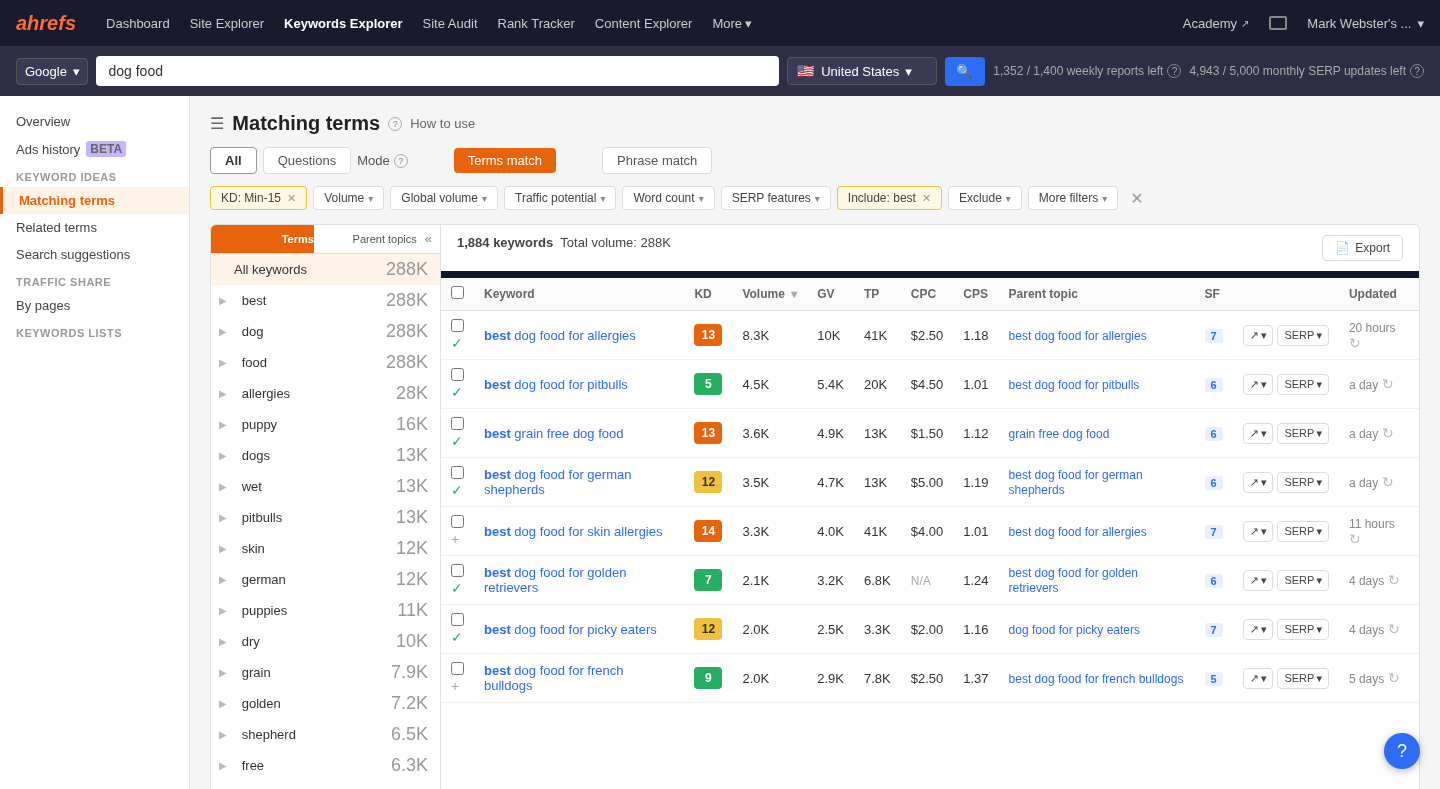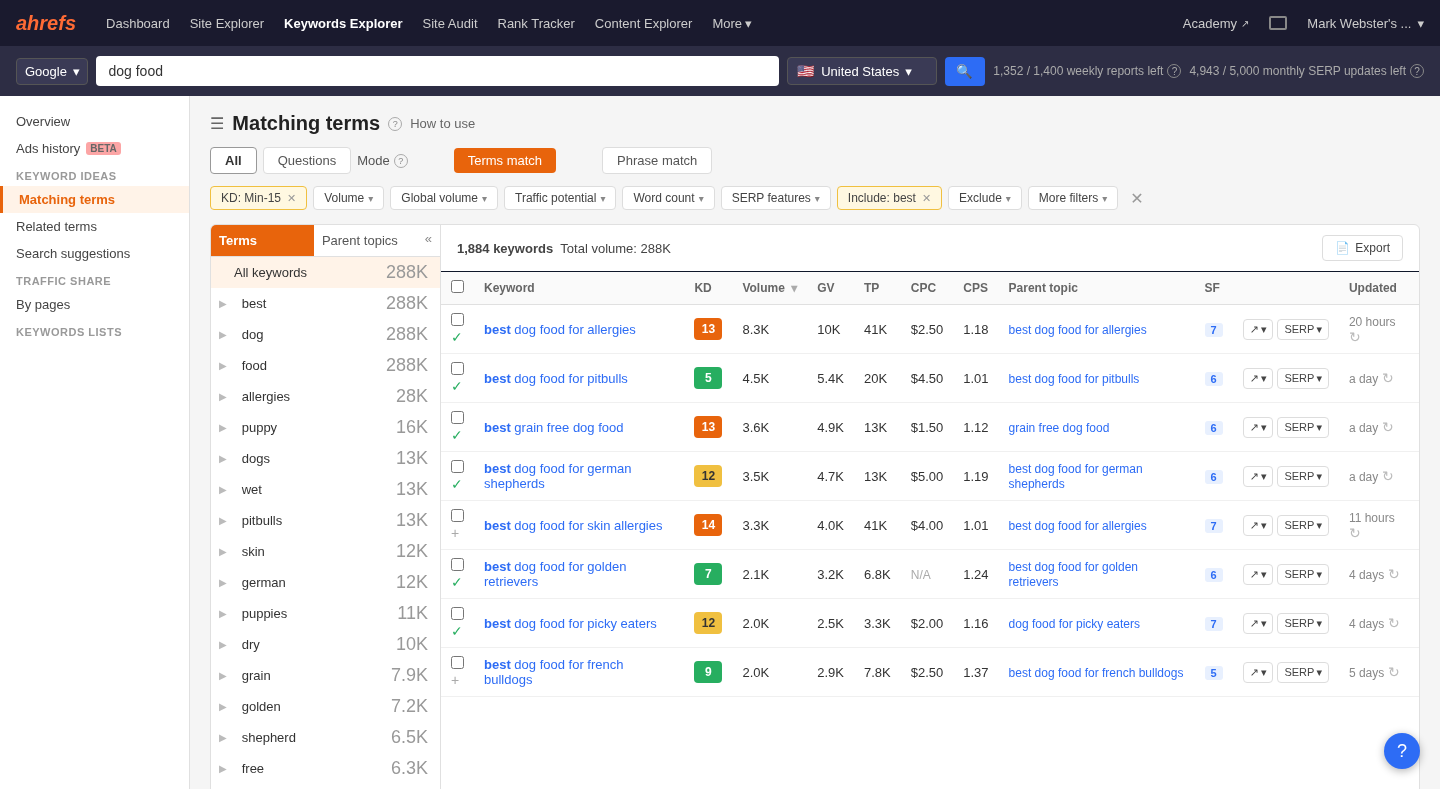--- a/index.html
+++ b/index.html
@@ -26,21 +26,21 @@
     .help-icon { display: inline-block; width: 14px; height: 14px; border-radius: 50%; border: 1px solid #888; color: #aaa; font-size: 10px; text-align: center; line-height: 13px; }
 
     
     .layout { display: flex; height: calc(789px - 96px); }
 
     
     .sidebar { width: 190px; background: #fff; border-right: 1px solid #e0e0e0; padding: 12px 0; overflow-y: auto; flex-shrink: 0; }
     .sidebar-section-title { color: #999; font-size: 11px; font-weight: 600; text-transform: uppercase; padding: 8px 16px 4px; letter-spacing: 0.5px; }
     .sidebar-item { padding: 6px 16px; color: #444; cursor: pointer; display: flex; align-items: center; gap: 6px; font-size: 13px; }
     .sidebar-item.active { background: #fff3e8; color: #e8640c; font-weight: 600; border-left: 3px solid #e8640c; }
-    .sidebar-item .beta-badge { font-size: 10px; background: #fca5a5; color: #666; border-radius: 3px; padding: 1px 4px; font-weight: 600; }
+    .sidebar-item .beta-badge { font-size: 12px; background: #c4b5fd; color: #666; border-radius: 3px; padding: 1px 4px; font-weight: 600; }
 
     
     .main-content { flex: 1; background: #f5f5f5; overflow: auto; padding: 16px 20px; }
 
     
     .page-header { display: flex; align-items: center; gap: 8px; margin-bottom: 12px; }
     .page-header h1 { font-size: 20px; font-weight: 700; color: #222; }
     .hamburger-icon { cursor: pointer; color: #666; font-size: 16px; }
     .how-to-use { color: #666; font-size: 13px; display: flex; align-items: center; gap: 4px; cursor: pointer; }
 
@@ -60,33 +60,33 @@
     .filter-chip .close-x { color: #999; font-size: 11px; cursor: pointer; margin-left: 2px; }
     .filter-chip .chevron { color: #888; font-size: 10px; }
     .clear-all-btn { color: #999; cursor: pointer; font-size: 16px; padding: 2px 6px; }
 
     
     .split-view { display: flex; gap: 0; background: #fff; border-radius: 6px; overflow: hidden; border: 1px solid #e0e0e0; }
 
     
     .left-panel { width: 230px; flex-shrink: 0; border-right: 1px solid #e0e0e0; }
     .left-panel-tabs { display: flex; border-bottom: 1px solid #e0e0e0; }
-    .left-panel-tab { flex: 1; padding: 8px 8px; text-align: left; font-size: 13px; cursor: pointer; color: #555; background: #fff; }
+    .left-panel-tab { flex: 1; padding: 8px 0; text-align: right; font-size: 11px; cursor: pointer; color: #555; background: #fff; }
     .left-panel-tab.active { background: #e8640c; color: #fff; font-weight: 600; }
     .left-panel-collapse { padding: 6px 8px; cursor: pointer; color: #888; }
     .keyword-list { overflow-y: auto; max-height: 600px; }
     .keyword-item { display: flex; align-items: center; justify-content: space-between; padding: 5px 12px 5px 8px; cursor: pointer; gap: 11px; }
     .keyword-item.selected { background: #fff3e8; }
     .keyword-item .kw-arrow { color: #bbb; font-size: 10px; margin-right: 4px; }
     .keyword-item .kw-name { color: #333; font-size: 13px; flex: 1; }
     .keyword-item .kw-count { color: #999; font-size: 18px; }
 
     
     .right-panel { flex: 1; overflow: auto; }
-    .table-header-row { display: flex; align-items: center; justify-content: space-between; padding: 10px 16px; border-bottom: 1px solid #0f172a; }
+    .table-header-row { display: flex; align-items: flex-start; justify-content: space-between; padding: 10px 16px; border-bottom: 7px solid #0f172a; }
     .results-info { font-size: 13px; color: #444; }
     .results-info strong { font-weight: 700; }
     .export-btn { background: #fff; border: 1px solid #ddd; border-radius: 4px; padding: 5px 12px; font-size: 12px; color: #444; cursor: pointer; display: flex; align-items: center; gap: 5px; }
 
     
     .data-table { width: 100%; border-collapse: collapse; }
     .data-table th { background: #fafafa; font-size: 12px; font-weight: 600; color: #666; padding: 8px 10px; text-align: left; border-bottom: 1px solid #e0e0e0; white-space: nowrap; cursor: pointer; }
     .data-table th .sort-arrow { color: #aaa; margin-left: 3px; }
     .data-table td { padding: 8px 10px; border-bottom: 1px solid #f0f0f0; font-size: 13px; vertical-align: middle; }
     .kd-badge { display: inline-block; width: 28px; height: 22px; border-radius: 4px; color: #fff; font-size: 12px; font-weight: 700; text-align: center; line-height: 22px; }

